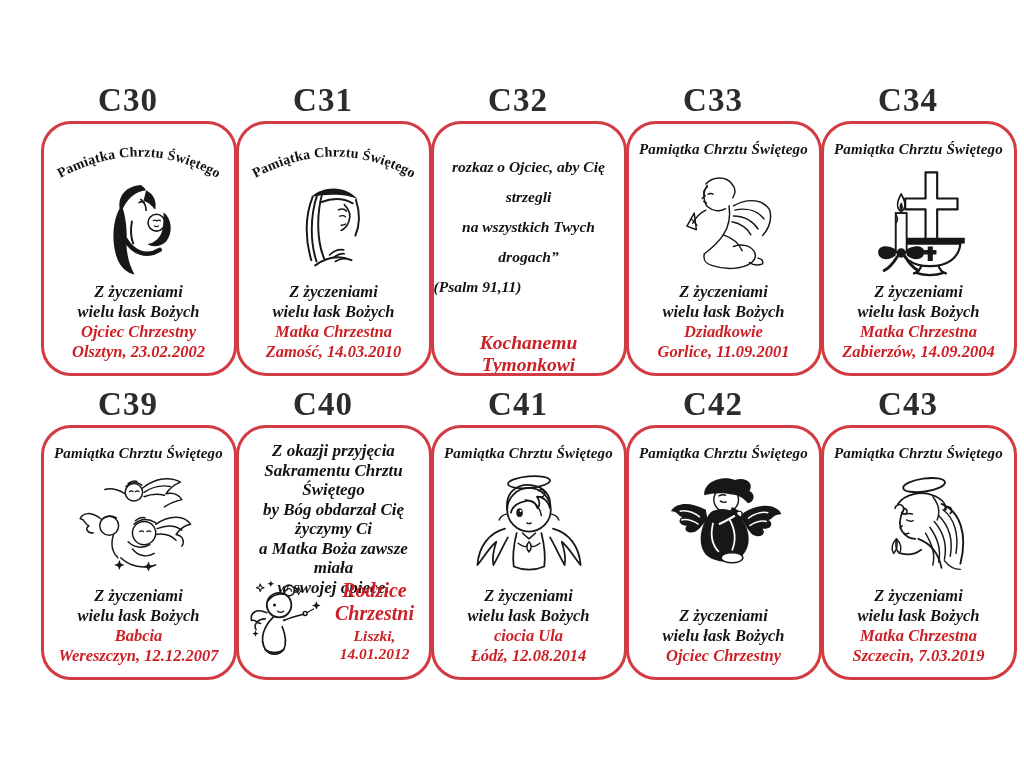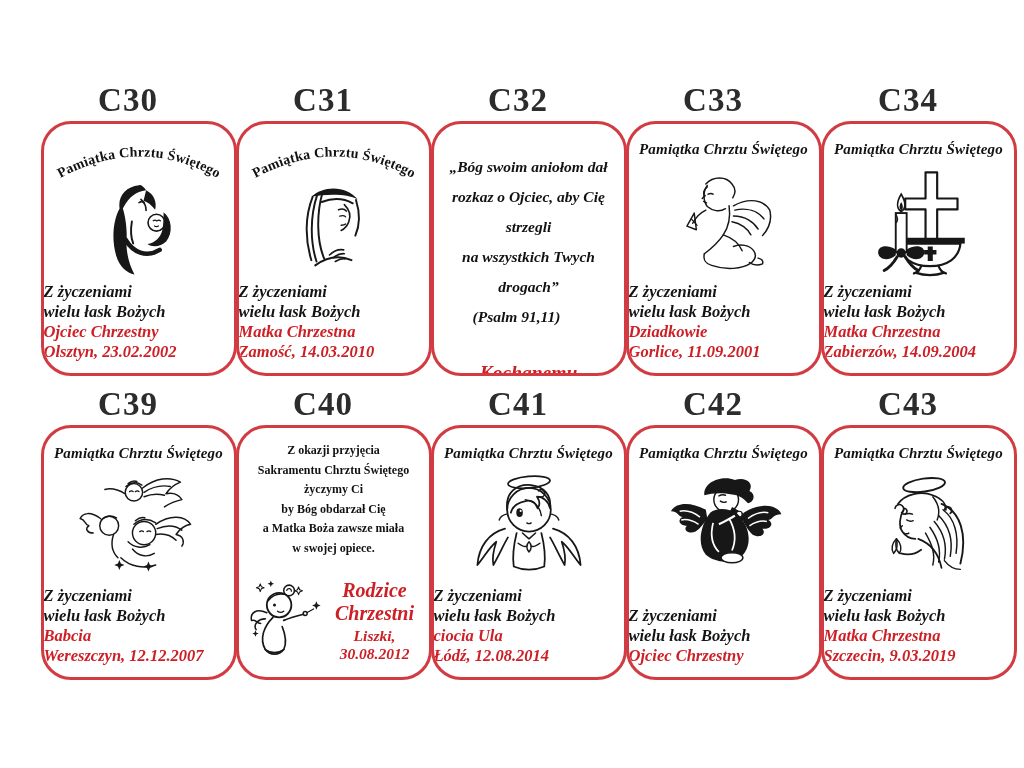--- a/index.html
+++ b/index.html
@@ -8,31 +8,31 @@
   .row{display:flex;justify-content:center;gap:8px;margin-bottom:10px;}
   .cell{width:175px;padding-left:12px;}
   .code{font-weight:bold;font-size:33px;line-height:36px;color:#2d2c2c;text-align:center;margin-bottom:3px;letter-spacing:1px;}
   .card{position:relative;width:196px;height:255px;background:#fff;border:3px solid #d13b41;border-radius:30px;box-sizing:border-box;overflow:hidden;}
   .title{margin-top:17px;text-align:center;font-weight:bold;font-style:italic;font-size:15px;color:#121212;letter-spacing:.2px;}
   .arc-title{display:block;margin:4px auto 0;}
   .arc-title text{font-family:"Liberation Serif",serif;font-weight:bold;font-size:14px;fill:#121212;letter-spacing:.2px;}
   .art{position:absolute;top:44px;bottom:96px;left:0;right:0;display:flex;align-items:center;justify-content:center;}
   .art.arc{top:56px;}
   .art svg{max-height:100%;}
-  .msg{position:absolute;bottom:11px;left:0;right:0;text-align:left;}
+  .msg{position:absolute;bottom:11px;left:0;right:0;text-align:center;}
   .bl{font-weight:bold;font-style:italic;font-size:16.5px;line-height:20px;color:#141414;}
   .rl{font-weight:bold;font-style:italic;font-size:16.5px;line-height:20px;color:#cc2026;}
   
   .quote{margin-top:28px;}
   .ql{font-weight:bold;font-style:italic;font-size:15.5px;line-height:30px;text-align:center;color:#121212;}
-  .ql.psalm{text-align:center;padding-right:24px;}
+  .ql.psalm{text-align:left;padding-right:24px;}
   .dedication{margin-top:30px;text-align:center;font-weight:bold;font-style:italic;font-size:19.5px;color:#cc2026;}
   
   .wish{margin-top:13px;}
-  .wl{font-weight:bold;font-size:12px;line-height:19.5px;text-align:center;color:#121212;}
+  .wl{font-weight:bold;font-style:italic;font-size:17px;line-height:19.5px;text-align:center;color:#121212;}
   .c40bottom{position:absolute;bottom:6px;left:4px;right:8px;display:flex;align-items:flex-start;}
   .c40art{width:86px;height:92px;flex:0 0 86px;}
   .c40right{flex:1;text-align:center;padding-bottom:6px;}
   .bigred{font-weight:bold;font-style:italic;font-size:20px;line-height:23px;color:#cc2026;}
   .c40date{font-weight:bold;font-style:italic;font-size:15.5px;color:#cc2026;margin-top:2px;}
   .ink{stroke:#171717;fill:none;stroke-linecap:round;stroke-linejoin:round;}
 </style>
 </head>
 <body>
 
@@ -104,21 +104,20 @@
           <div class="rl">Matka Chrzestna</div>
           <div class="rl">Zamość, 14.03.2010</div>
         </div>
       </div>
     </div>
 
     <div class="cell">
       <div class="code">C32</div>
       <div class="card">
         <div class="quote">
-          <div class="ql">„Bóg swoim aniołom dał</div>
           <div class="ql">rozkaz o Ojciec, aby Cię strzegli</div>
           <div class="ql">na wszystkich Twych drogach”</div>
           <div class="ql psalm">(Psalm 91,11)</div>
         </div>
         <div class="dedication">Kochanemu Tymonkowi</div>
 
       </div>
     </div>
 
     <div class="cell">
@@ -222,22 +221,22 @@
         </div>
       </div>
     </div>
 
     <div class="cell">
       <div class="code">C40</div>
       <div class="card">
         <div class="wish">
           <div class="wl">Z okazji przyjęcia</div>
           <div class="wl">Sakramentu Chrztu Świętego</div>
+          <div class="wl">by Bóg obdarzał Cię</div>
           <div class="wl">życzymy Ci</div>
-          <div class="wl">by Bóg obdarzał Cię</div>
           <div class="wl">a Matka Boża zawsze miała</div>
           <div class="wl">w swojej opiece.</div>
         </div>
         <div class="c40bottom">
           <svg class="c40art" viewBox="0 0 110 120">
             <circle class="ink" stroke-width="2.4" cx="46" cy="34" r="16"></circle>
             <circle class="ink" stroke-width="2" cx="59" cy="15" r="7"></circle>
             <path class="ink" stroke-width="1.6" d="M56,15 a3,3 0 1 1 6,1"></path>
             <path class="ink" stroke-width="2" d="M32,28 q8,-10 20,-8"></path>
             <circle cx="40" cy="34" r="2" fill="#171717"></circle>
@@ -251,21 +250,21 @@
             <path class="ink" stroke-width="1.5" d="M82,44 L91,39"></path>
             <path d="M93,33 l1.6,-4 1.6,4 4,1.6 -4,1.6 -1.6,4 -1.6,-4 -4,-1.6 Z" fill="#171717"></path>
             <path class="ink" stroke-width="1.4" d="M20,10 l1.4,-3.6 1.4,3.6 3.6,1.4 -3.6,1.4 -1.4,3.6 -1.4,-3.6 -3.6,-1.4 Z"></path>
             <path d="M34,5 l1.2,-3 1.2,3 3,1.2 -3,1.2 -1.2,3 -1.2,-3 -3,-1.2 Z" fill="#171717"></path>
             <path class="ink" stroke-width="1.4" d="M70,14 l1.4,-3.6 1.4,3.6 3.6,1.4 -3.6,1.4 -1.4,3.6 -1.4,-3.6 -3.6,-1.4 Z"></path>
             <path d="M14,70 l1.2,-3 1.2,3 3,1.2 -3,1.2 -1.2,3 -1.2,-3 -3,-1.2 Z" fill="#171717"></path>
           </svg>
           <div class="c40right">
             <div class="bigred">Rodzice</div>
             <div class="bigred">Chrzestni</div>
-            <div class="c40date">Liszki, 30.08.2012</div>
+            <div class="c40date">Liszki, 14.01.2012</div>
           </div>
         </div>
       </div>
     </div>
 
     <div class="cell">
       <div class="code">C41</div>
       <div class="card">
         <div class="title">Pamiątka Chrztu Świętego</div>
         <div class="art">
@@ -350,18 +349,18 @@
             <path class="ink" stroke-width="2" d="M106,68 C118,82 124,100 120,120"></path>
             <path class="ink" stroke-width="2" d="M100,76 C110,90 116,106 112,124"></path>
             <path class="ink" stroke-width="2" d="M94,84 C102,98 108,112 104,128"></path>
             <path class="ink" stroke-width="2" d="M120,122 C126,130 134,134 142,134"></path>
           </svg>
         </div>
         <div class="msg">
           <div class="bl">Z życzeniami</div>
           <div class="bl">wielu łask Bożych</div>
           <div class="rl">Matka Chrzestna</div>
-          <div class="rl">Szczecin, 9.03.2019</div>
+          <div class="rl">Szczecin, 7.03.2019</div>
         </div>
       </div>
     </div>
   </div>
 </div>
 
 </body></html>

